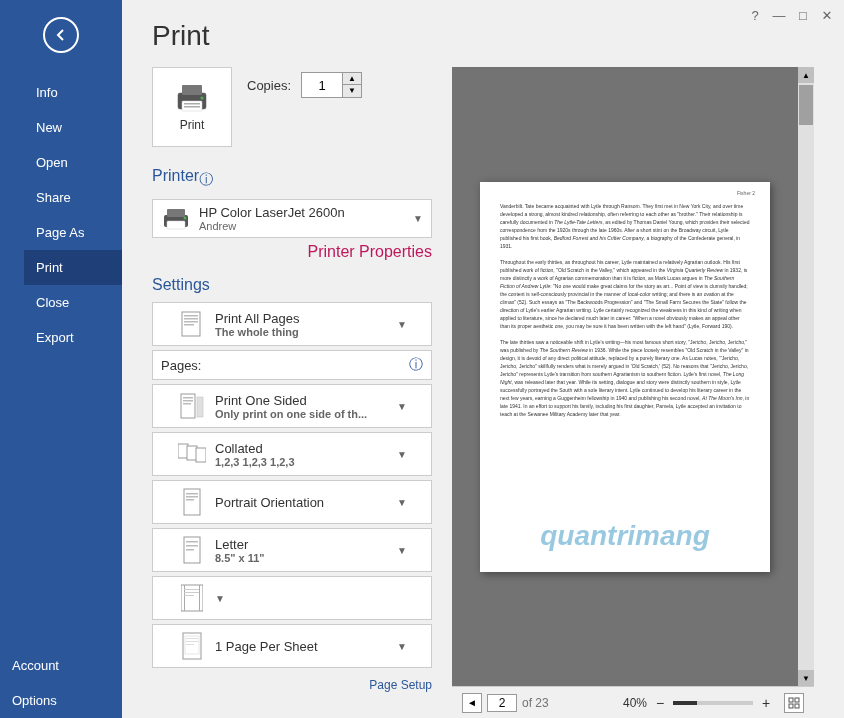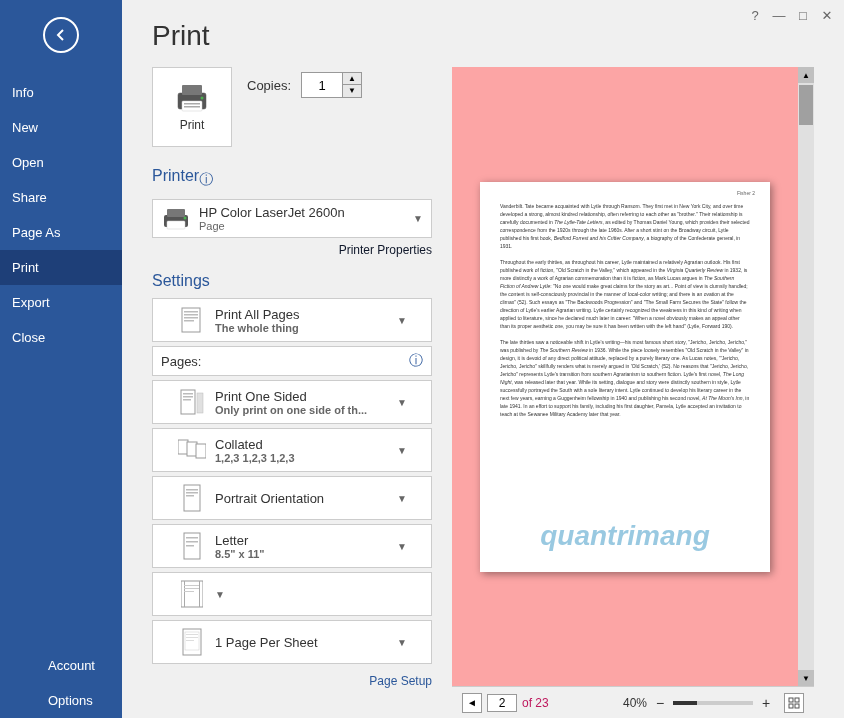--- a/index.html
+++ b/index.html
@@ -30,35 +30,35 @@
       border: 2px solid white;
       display: flex;
       align-items: center;
       justify-content: center;
       cursor: pointer;
     }
     .sidebar-nav {
       display: flex;
       flex-direction: column;
       margin-top: 10px;
+      padding-left: 24px;
     }
     .sidebar-item {
       padding: 10px 12px;
       cursor: pointer;
       font-size: 13px;
       color: white;
     }
     .sidebar-item.active {
       background: #1e3f78;
     }
     .sidebar-bottom {
       margin-top: auto;
       display: flex;
       flex-direction: column;
-      padding-left: 36px;
     }
 
     
     .main {
       flex: 1;
       display: flex;
       flex-direction: column;
       background: #f0f0f0;
       height: 718px;
       overflow: hidden;
@@ -204,23 +204,23 @@
     }
     .printer-status {
       font-size: 11px;
       color: #666;
     }
     .dropdown-arrow {
       color: #666;
       font-size: 10px;
     }
     .printer-props-link {
-      color: #0f172a;
+      color: #be185d;
       text-decoration: none;
-      font-size: 12px;
+      font-size: 16px;
       float: right;
       cursor: pointer;
     }
 
     
     .settings-section {
       margin-top: 5px;
     }
     .setting-row {
       display: flex;
@@ -319,21 +319,21 @@
       width: 14px;
       height: 40px;
       background: #a0a0a0;
       margin: 2px auto;
     }
     .preview-paper-container {
       flex: 1;
       display: flex;
       align-items: center;
       justify-content: center;
-      background: #fca5a5;
+      background: #737373;
       position: relative;
     }
     .preview-paper {
       background: white;
       width: 290px;
       height: 390px;
       box-shadow: 2px 2px 8px rgba(0,0,0,0.4);
       padding: 20px;
       overflow: hidden;
       position: relative;
@@ -386,21 +386,21 @@
     .page-num-input {
       width: 30px;
       border: 1px solid #999;
       background: white;
       text-align: center;
       font-size: 12px;
       padding: 1px;
     }
     .of-pages {
       font-size: 12px;
-      color: #be185d;
+      color: #737373;
     }
     .zoom-spacer { flex: 1; }
     .zoom-label {
       font-size: 12px;
       color: #333;
     }
     .zoom-minus, .zoom-plus {
       width: 16px;
       height: 16px;
       border: none;
@@ -458,22 +458,22 @@
     </div>
   </div>
 
   <div class="sidebar-nav" id="sidebar-nav">
       <div class="sidebar-item">Info</div>
       <div class="sidebar-item">New</div>
       <div class="sidebar-item">Open</div>
       <div class="sidebar-item">Share</div>
       <div class="sidebar-item">Page As</div>
       <div class="sidebar-item active">Print</div>
+      <div class="sidebar-item">Close</div>
       <div class="sidebar-item">Export</div>
-      <div class="sidebar-item">Close</div>
     </div>
 
   <div class="sidebar-bottom" id="sidebar-bottom">
       <div class="sidebar-item">Account</div>
       <div class="sidebar-item">Options</div>
     </div>
 </div>
 
 <div class="main">
 
@@ -518,21 +518,21 @@
         </div>
         <div class="printer-select-box">
           <svg class="printer-icon-small" viewBox="0 0 30 24">
             <rect x="3" y="8" width="24" height="12" rx="2" fill="#555"></rect>
             <rect x="6" y="2" width="18" height="8" rx="1" fill="#777"></rect>
             <rect x="6" y="14" width="18" height="8" rx="1" fill="white" stroke="#ccc" stroke-width="0.5"></rect>
             <circle cx="24" cy="11" r="1.5" fill="#4caf50"></circle>
           </svg>
           <div class="printer-info">
             <div class="printer-name">HP Color LaserJet 2600n</div>
-            <div class="printer-status">Page</div>
+            <div class="printer-status">Andrew</div>
           </div>
           <span class="dropdown-arrow">▼</span>
         </div>
         <div style="overflow:hidden;">
           <a class="printer-props-link">Printer Properties</a>
         </div>
       </div>
 
       <div class="settings-section">
         <div style="margin-bottom:8px;margin-top:8px;">

